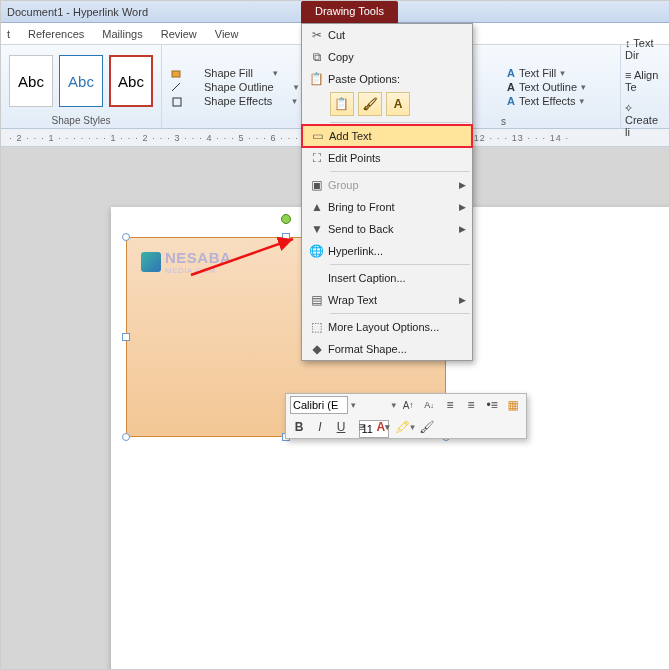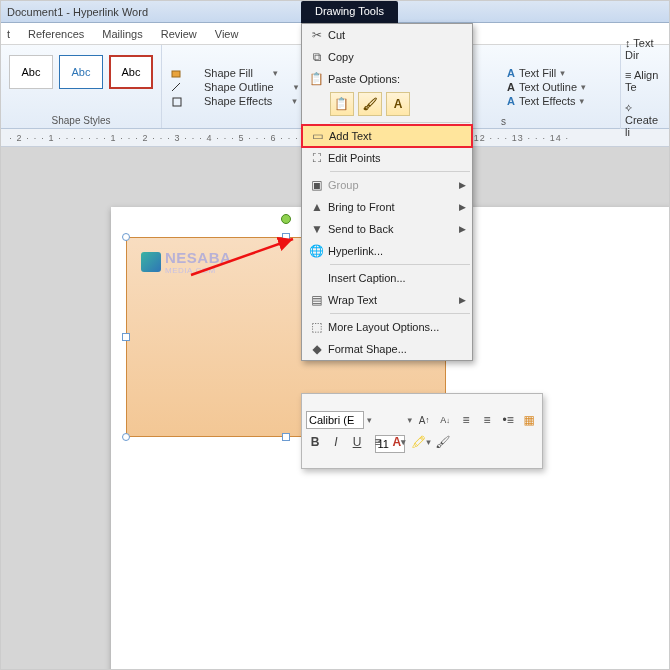--- a/index.html
+++ b/index.html
@@ -1,22 +1,22 @@
 <!DOCTYPE html>
 <html><head>
 <meta charset="utf-8">
 <style>
 * { box-sizing: border-box; margin: 0; padding: 0; font-family: "Segoe UI", Tahoma, sans-serif; }
 body { width: 670px; height: 670px; background: #fff; overflow: hidden; position: relative; border: 1px solid #ccc; }
 .titlebar { background: linear-gradient(#dbe6f4,#c8d9ef); height: 22px; display: flex; align-items: center; padding: 0 6px; font-size: 11px; color: #3b3b3b; border-bottom: 1px solid #9bb0ca; }
 .tabs { background: #fff; height: 22px; display: flex; gap: 18px; padding-left: 6px; font-size: 11px; color: #444; align-items: center; border-bottom: 1px solid #d6d6d6; }
-.tooltab { position: absolute; top: 0; left: 300px; height: 22px; background: #0f172a; color: #fff; font-size: 11px; padding: 4px 14px 0; border-radius: 2px 2px 0 0; }
+.tooltab { position: absolute; top: 0; left: 300px; height: 22px; background: #7f1d1d; color: #fff; font-size: 11px; padding: 4px 14px 0; border-radius: 2px 2px 0 0; }
 .ribbon { background: linear-gradient(#f6fafe,#e3ecf7); height: 84px; border-bottom: 1px solid #b8c7da; display: flex; position: relative; }
 .shapestyles { display: flex; align-items: flex-start; padding: 6px 8px; gap: 6px; border-right: 1px solid #cfd9e8; height: 100%; position: relative; }
-.swatch { width: 44px; height: 34px; border: 1px solid #c6c6c6; background: #fff; display: flex; align-items: center; justify-content: center; font-size: 11px; margin-top: 4px; }
+.swatch { width: 44px; height: 52px; border: 1px solid #c6c6c6; background: #fff; display: flex; align-items: center; justify-content: center; font-size: 15px; margin-top: 4px; }
 .swatch.red { border: 2px solid #c0392b; }
 .swatch.blue { color: #2e75b6; border-color: #2e75b6; }
 .grouplabel { position: absolute; bottom: 2px; left: 0; right: 0; text-align: center; font-size: 10px; color: #555; }
 .shapeops { display: flex; flex-direction: column; justify-content: center; padding: 4px 8px; gap: 2px; font-size: 11px; color: #333; border-right: 1px solid #cfd9e8; }
 .shapeops div { display: flex; align-items: center; gap: 20px; }
 .dd { font-size: 9px; color: #666; }
 .wordartcol { display: flex; flex-direction: column; justify-content: center; padding: 4px 6px; gap: 2px; font-size: 11px; color: #333; border-right: 1px solid #cfd9e8; position: absolute; left: 500px; top: 0; height: 84px; width: 120px; }
 .wordartcol div { display: flex; align-items: center; gap: 4px; }
 .textcol { position: absolute; left: 620px; top: 0; height: 84px; display: flex; flex-direction: column; justify-content: center; gap: 8px; font-size: 11px; color: #333; padding: 4px 4px; }
 .ruler { height: 18px; background: #eef2f7; border-bottom: 1px solid #c7cfdb; font-size: 9px; color: #6c6c6c; display: flex; align-items: center; padding-left: 8px; letter-spacing: 1px; white-space: nowrap; overflow: hidden; }
@@ -37,21 +37,21 @@
 .wm-icon { width: 20px; height: 20px; background: linear-gradient(135deg,#3bb3a3,#2e75b6); border-radius: 3px; }
 .ctxmenu { position: absolute; left: 300px; top: 22px; width: 172px; background: #f2f2f2; border: 1px solid #9a9a9a; box-shadow: 2px 3px 6px rgba(0,0,0,.3); font-size: 11px; color: #222; z-index: 50; }
 .ctxmenu .row { display: flex; align-items: center; height: 22px; padding: 0 6px 0 4px; position: relative; }
 .ctxmenu .iconcell { width: 22px; display: flex; justify-content: center; color: #555; font-size: 12px; }
 .ctxmenu .txt { flex: 1; }
 .ctxmenu .arrow { font-size: 9px; color: #555; }
 .ctxmenu .sep { height: 1px; background: #d0d0d0; margin: 2px 2px 2px 28px; }
 .ctxmenu .highlight { background: #ffe59c; border: 1px solid #e6b441; outline: 2px solid #e23; outline-offset: -1px; }
 .pasteopts { display: flex; gap: 4px; padding: 2px 6px 4px 28px; }
 .pasteopts .pb { width: 24px; height: 24px; border: 1px solid #d8c58a; background: linear-gradient(#fff3d6,#ffe7a8); display: flex; align-items: center; justify-content: center; font-size: 12px; font-weight: 700; color: #6b4b00; }
-.minitb { position: absolute; left: 300px; top: 392px; background: #f5f5f5; border: 1px solid #b7b7b7; box-shadow: 2px 3px 6px rgba(0,0,0,.25); padding: 15px 4px; z-index: 40; font-size: 11px; }
+.minitb { position: absolute; left: 284px; top: 392px; background: #f5f5f5; border: 1px solid #b7b7b7; box-shadow: 2px 3px 6px rgba(0,0,0,.25); padding: 0 4px; z-index: 40; font-size: 11px; }
 .minitb .mrow { display: flex; align-items: center; gap: 3px; height: 22px; }
 .minitb input { width: 58px; height: 18px; font-size: 11px; border: 1px solid #aaa; padding-left: 2px; }
 .minitb .sz { width: 30px; margin-top: 48px; }
 .minitb .btn { min-width: 18px; height: 18px; display: flex; align-items: center; justify-content: center; color: #444; font-size: 12px; }
 .arrowline { position: absolute; left: 188px; top: 88px; width: 110px; height: 42px; z-index: 30; pointer-events: none; }
 .icon-svg { width: 14px; height: 14px; }
 .ribbon .icon-svg { width: 14px; height: 12px; }
 </style>
 </head>
 <body>

